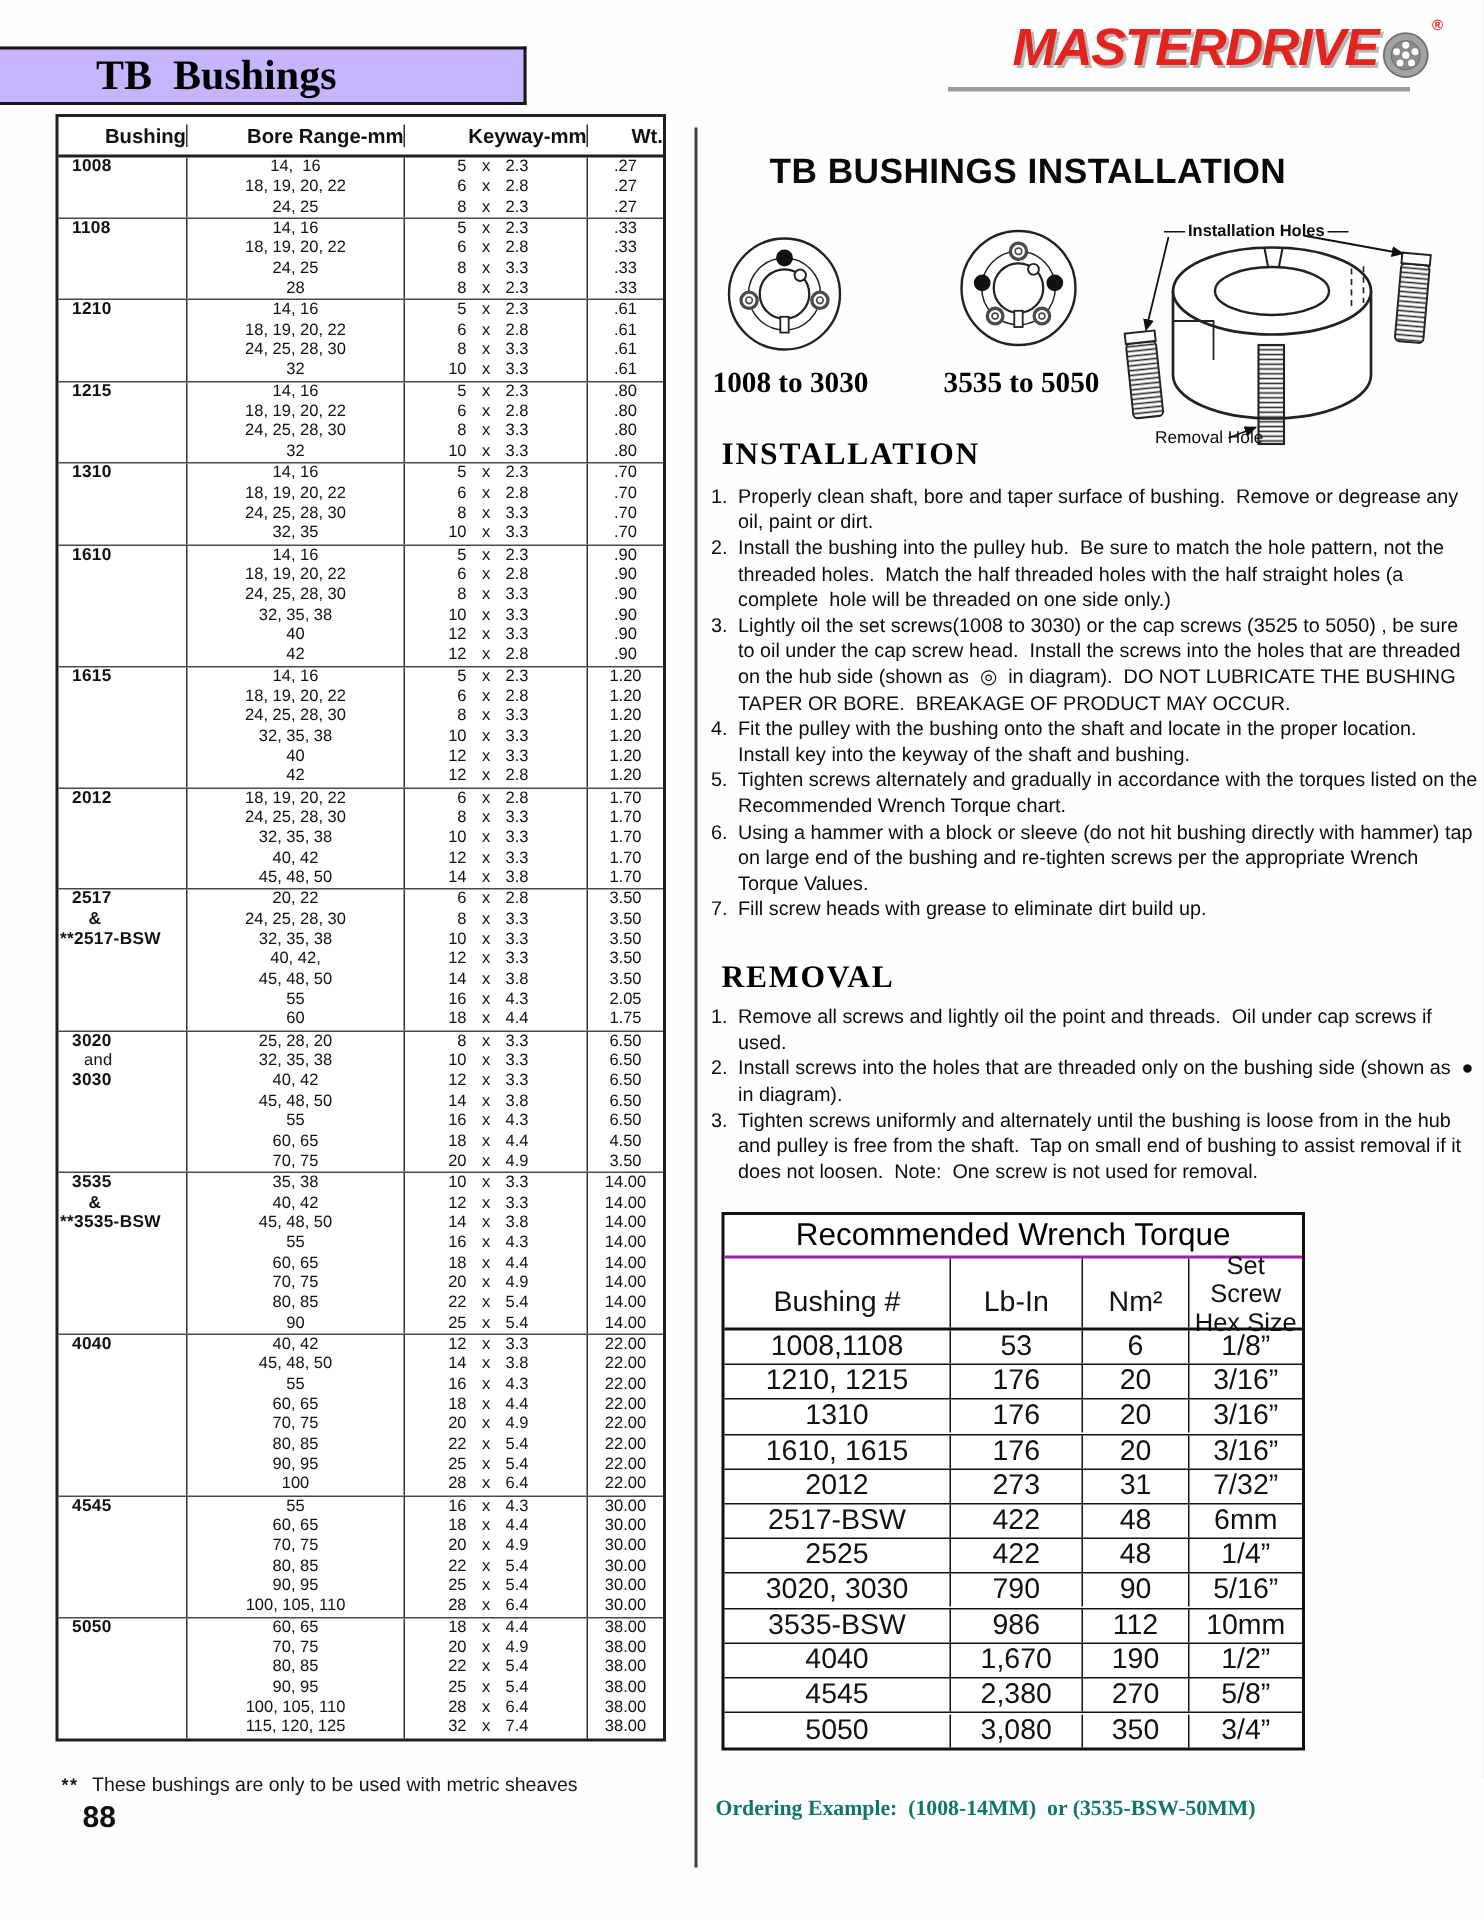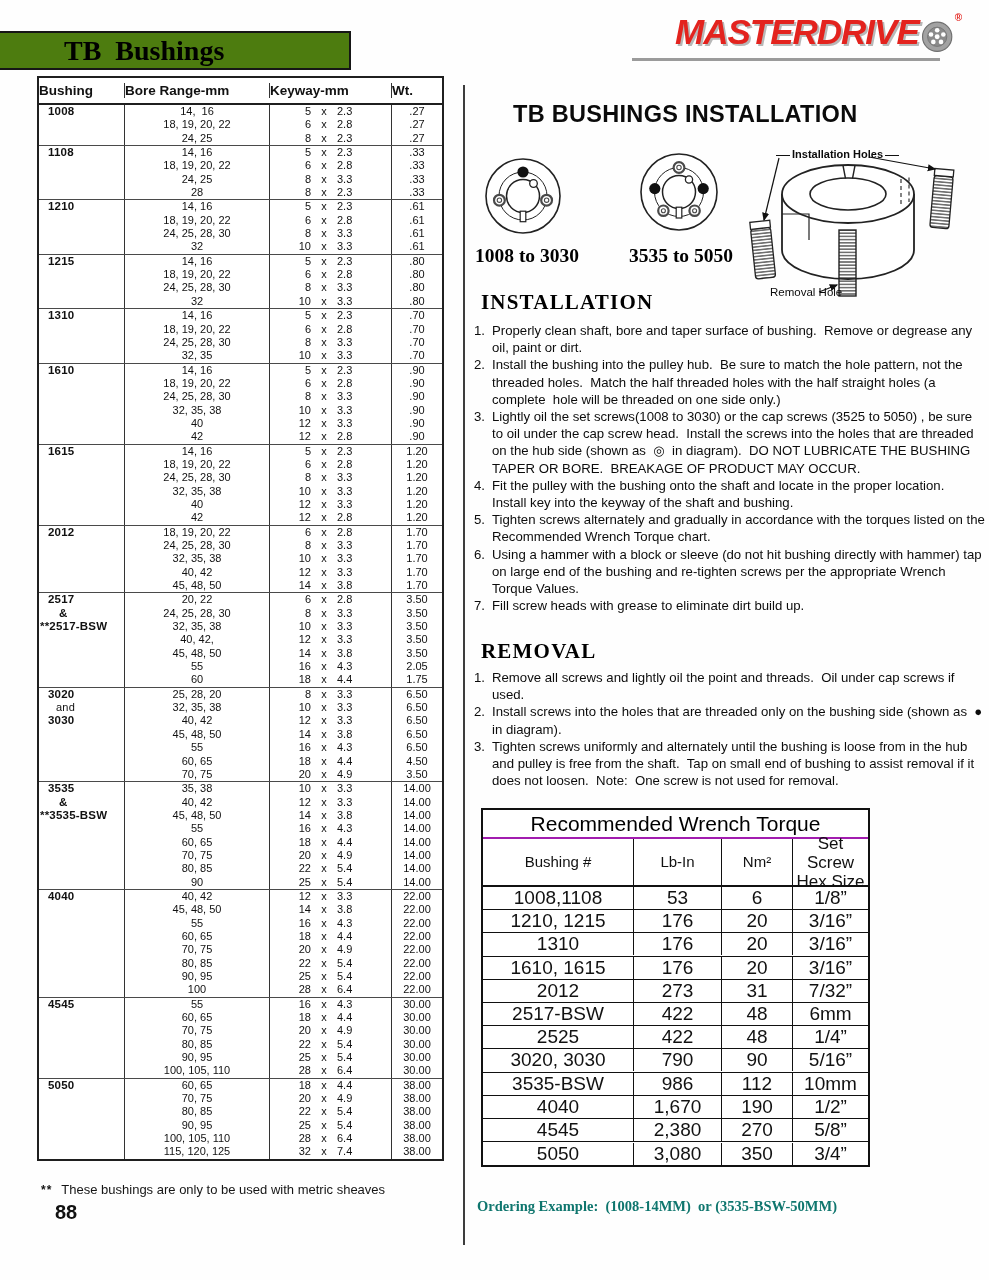--- a/index.html
+++ b/index.html
@@ -1,33 +1,33 @@
 <!DOCTYPE html>
 <html><head>
 <meta charset="utf-8">
 <style>
   html,body{margin:0;padding:0;background:#e8e8e8;}
   .page{position:relative;width:989px;height:1280px;background:#fefefe;font-family:"Liberation Sans",sans-serif;color:#111;overflow:hidden;margin:0 auto;}
   *{box-sizing:border-box;}
 
   
-  .banner{position:absolute;left:0;top:31px;width:351px;height:39px;background:#4d7c0f;border:2px solid #161616;border-left:none;display:flex;align-items:center;}
+  .banner{position:absolute;left:0;top:31px;width:351px;height:39px;background:#c4b5fd;border:2px solid #161616;border-left:none;display:flex;align-items:center;}
   .banner-title{font-family:"Liberation Serif",serif;font-weight:bold;font-size:28px;padding-left:64px;white-space:pre;color:#000;}
   .logo{position:absolute;left:632px;top:12px;width:330px;}
   .logo-row{display:flex;align-items:flex-start;}
   .logo-name{font-style:italic;font-weight:bold;font-size:35px;line-height:40px;letter-spacing:-1px;color:#e3231e;text-shadow:2px 2px 0 #b8b8b8;margin-left:43px;}
   .gear{margin-left:2px;margin-top:2px;}
   .logo-reg{color:#e3231e;font-size:10px;font-weight:bold;margin-top:0px;}
   .logo-rule{height:3px;background:#9b9b9b;margin:0 0 3px 0;width:308px;}
   .logo-tagline{font-weight:bold;font-size:18.5px;color:#3c3c3c;letter-spacing:0.4px;}
 
   
   .btable{position:absolute;left:37px;top:76px;width:407px;border:2px solid #1f1f1f;background:#fff;}
   .btable-header{display:flex;height:27px;align-items:center;border-bottom:2px solid #1f1f1f;font-weight:bold;font-size:13.5px;}
-  .bh-c{text-align:left;}
+  .bh-c{text-align:right;}
   .c1{width:86px;}.c2{width:145px;}.c3{width:122px;}.c4{flex:1;}
   .vline{border-right:1.5px solid #333;}
   .btable-group{display:flex;border-top:1.5px solid #4a4a4a;}
   .btable-group:first-child{border-top:none;}
   .bg-c{padding:0;}
   .line{height:13.35px;line-height:13.4px;font-size:11px;white-space:pre;}
   .bushing-lines .line{font-weight:bold;font-size:11.5px;padding-left:9px;letter-spacing:0.2px;}
   .bushing-lines .lbl-and{font-weight:normal;padding-left:17px;font-size:11px;}
   .bushing-lines .lbl-amp{padding-left:20px;}
   .bushing-lines .lbl-star{padding-left:1px;}
@@ -61,21 +61,21 @@
   .install-steps{left:474px;top:322px;}
   .removal-steps{left:474px;top:669px;}
   .step{display:flex;}
   .step-num{flex:none;width:18px;}
   .step-text{flex:1;white-space:pre-wrap;}
 
   
   .tqtable{position:absolute;left:481px;top:808px;width:389px;border:2px solid #111;background:#fff;}
   .tq-title{height:29px;display:flex;align-items:center;justify-content:center;font-size:21px;border-bottom:2px solid #a21caf;color:#000;}
   .tq-header{display:flex;height:48px;border-bottom:2px solid #111;}
-  .tq-h{display:flex;align-items:flex-end;justify-content:center;font-size:15px;padding-bottom:15px;text-align:center;}
+  .tq-h{display:flex;align-items:flex-end;justify-content:center;font-size:19px;padding-bottom:5px;text-align:center;}
   .tq-h.hx{align-items:center;font-size:17px;line-height:19px;padding:0 2px;}
   .tc1{width:151px;}.tc2{width:88px;}.tc3{width:71px;}.tc4{flex:1;}
   .tvline{border-right:1.5px solid #111;}
   .tq-row{display:flex;height:23.2px;border-bottom:1.5px solid #111;align-items:center;font-size:19px;}
   .tq-row:last-child{border-bottom:none;}
   .tq-c{text-align:center;}
 
   
   .footnote{position:absolute;left:41px;top:1182px;font-size:13px;color:#151515;}
   .footnote .fm{font-weight:bold;font-size:12px;margin-right:9px;letter-spacing:1px;}

